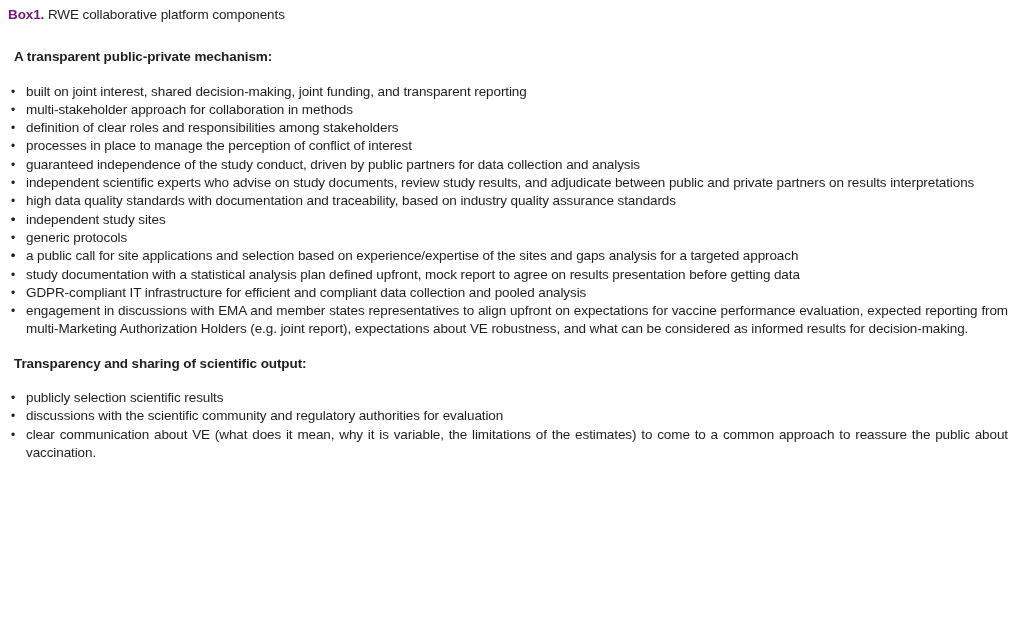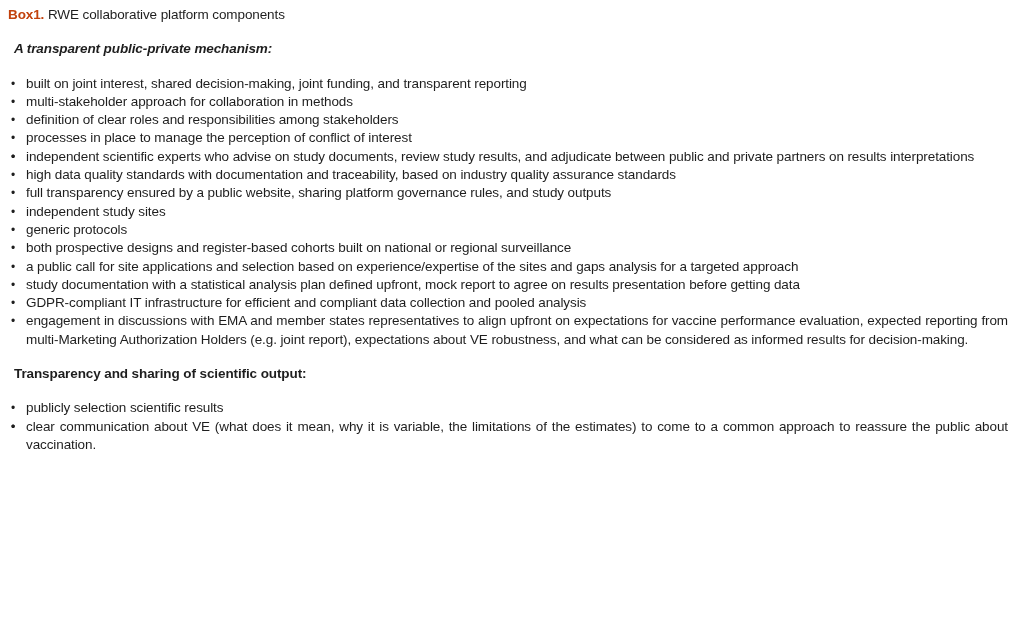--- a/index.html
+++ b/index.html
@@ -27,22 +27,21 @@
     font-weight: bold;
   }
   .section-heading {
     font-size: 13.5px;
     line-height: 18.3px;
     font-weight: bold;
     margin: 16px 0 16px 0;
     padding-left: 6px;
   }
   section:first-child .section-heading {
-    margin-top: 16px;
-    font-style: italic;
+    margin-top: 24px;
   }
   .bullet-list {
     list-style: none;
     margin: 0;
     padding: 0;
   }
   .bullet-item {
     position: relative;
     padding-left: 18px;
     text-align: justify;
@@ -52,21 +51,21 @@
     left: 3px;
     top: 0;
     font-size: 12px;
   }
 </style>
 </head>
 <body style="color: rgb(30, 30, 30);">
 
 <div class="page">
   <p class="box-title">
-    <span class="box-label" style="color: #c2410c;">Box1.</span>
+    <span class="box-label" style="color: #701a75;">Box1.</span>
     <span>RWE collaborative platform components</span>
   </p>
   <div id="sections">
   <section>
     <h2 class="section-heading">A transparent public-private mechanism:</h2>
     <ul class="bullet-list">
   <li class="bullet-item">
     <span class="bullet">•</span>
     <span class="bullet-text">built on joint interest, shared decision-making, joint funding, and transparent reporting</span>
   </li>
@@ -81,54 +80,53 @@
     <span class="bullet-text">definition of clear roles and responsibilities among stakeholders</span>
   </li>
 
   <li class="bullet-item">
     <span class="bullet">•</span>
     <span class="bullet-text">processes in place to manage the perception of conflict of interest</span>
   </li>
 
   <li class="bullet-item">
     <span class="bullet">•</span>
+    <span class="bullet-text">guaranteed independence of the study conduct, driven by public partners for data collection and analysis</span>
   </li>
 
   <li class="bullet-item">
     <span class="bullet">•</span>
     <span class="bullet-text">independent scientific experts who advise on study documents, review study results, and adjudicate between public and private partners on results interpretations</span>
   </li>
 
   <li class="bullet-item">
     <span class="bullet">•</span>
     <span class="bullet-text">high data quality standards with documentation and traceability, based on industry quality assurance standards</span>
   </li>
 
   <li class="bullet-item">
     <span class="bullet">•</span>
-    <span class="bullet-text">full transparency ensured by a public website, sharing platform governance rules, and study outputs</span>
   </li>
 </ul>
   </section>
 
   <section>
     <ul class="bullet-list">
   <li class="bullet-item">
     <span class="bullet">•</span>
     <span class="bullet-text">independent study sites</span>
   </li>
 
   <li class="bullet-item">
     <span class="bullet">•</span>
     <span class="bullet-text">generic protocols</span>
   </li>
 
   <li class="bullet-item">
     <span class="bullet">•</span>
-    <span class="bullet-text">both prospective designs and register-based cohorts built on national or regional surveillance</span>
   </li>
 
   <li class="bullet-item">
     <span class="bullet">•</span>
     <span class="bullet-text">a public call for site applications and selection based on experience/expertise of the sites and gaps analysis for a targeted approach</span>
   </li>
 
   <li class="bullet-item">
     <span class="bullet">•</span>
     <span class="bullet-text">study documentation with a statistical analysis plan defined upfront, mock report to agree on results presentation before getting data</span>
@@ -153,20 +151,21 @@
   <section>
     <h2 class="section-heading">Transparency and sharing of scientific output:</h2>
     <ul class="bullet-list">
   <li class="bullet-item">
     <span class="bullet">•</span>
     <span class="bullet-text">publicly selection scientific results</span>
   </li>
 
   <li class="bullet-item">
     <span class="bullet">•</span>
+    <span class="bullet-text">discussions with the scientific community and regulatory authorities for evaluation</span>
   </li>
 
   <li class="bullet-item">
     <span class="bullet">•</span>
     <span class="bullet-text">clear communication about VE (what does it mean, why it is variable, the limitations of the estimates) to come to a common approach to reassure the public about vaccination.</span>
   </li>
 </ul>
   </section>
 </div>
 </div>

